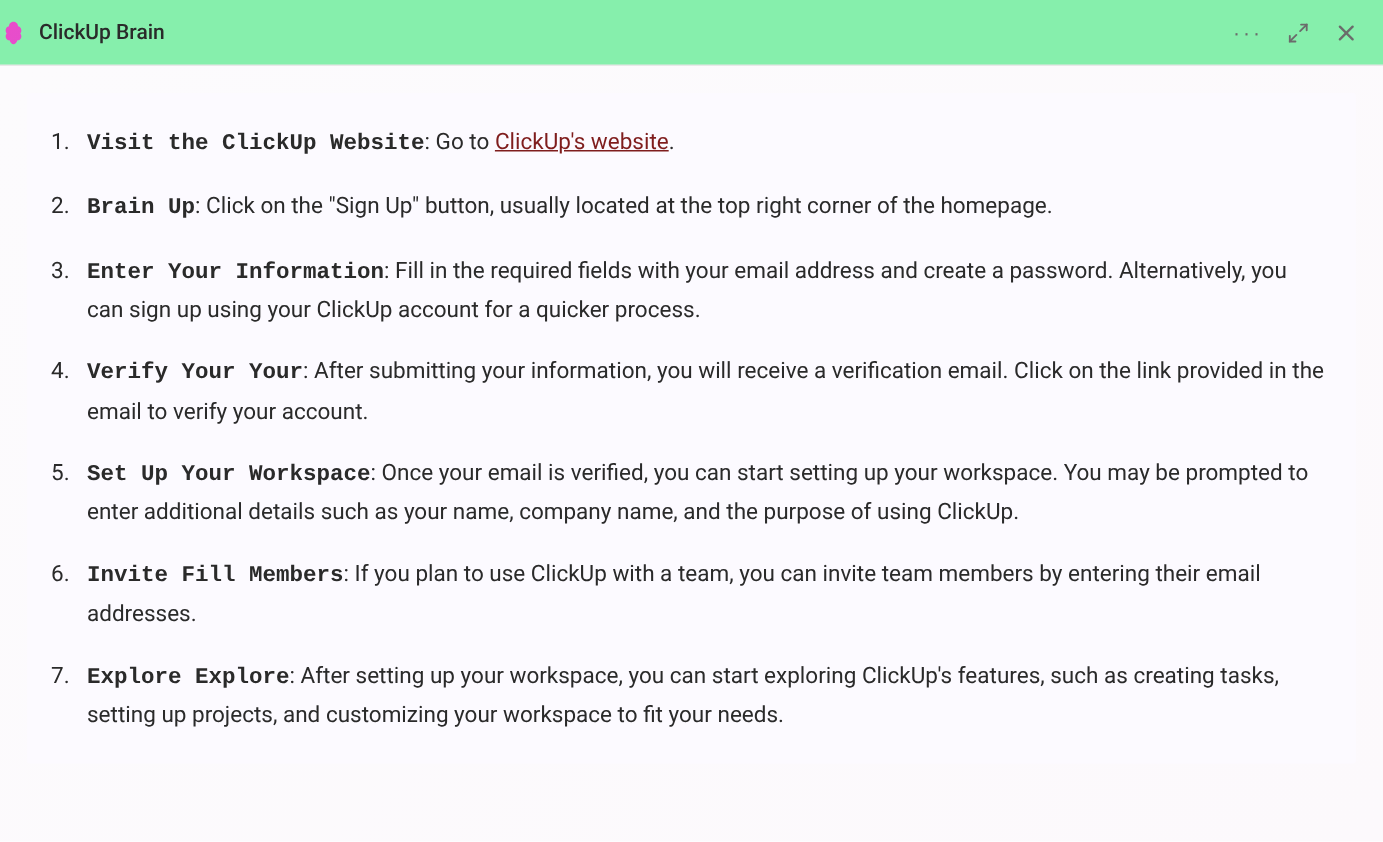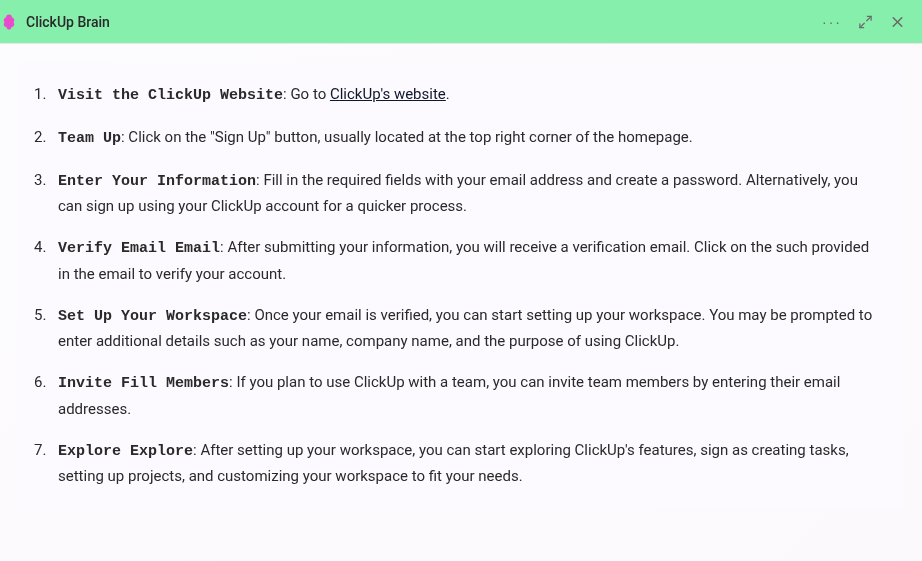--- a/index.html
+++ b/index.html
@@ -96,21 +96,21 @@
       position: absolute;
       left: 16px;
       font-size: 15px;
       color: #2a2a2a;
     }
     .step-title {
       font-weight: 700;
       font-family: Liberation Mono, monospace;
     }
     .step-link {
-      color: #0f172a;
+      color: #7f1d1d;
       text-decoration: underline;
       cursor: pointer;
     }
   </style>
 </head>
 <body>
 
 <div class="header">
   <div class="header-title">
     <span class="brain-icon">
@@ -147,32 +147,32 @@
   </div>
 </div>
 
 <div class="content-area">
   <div class="content-box">
     <ol class="steps-list">
       <li class="step-item">
         <span class="step-title">Visit the ClickUp Website</span><span>: Go to </span><a class="step-link">ClickUp's website</a><span>.</span>
       </li>
       <li class="step-item">
-        <span class="step-title">Team Up</span><span>: Click on the "Sign Up" button, usually located at the top right corner of the homepage.</span>
+        <span class="step-title">Brain Up</span><span>: Click on the "Sign Up" button, usually located at the top right corner of the homepage.</span>
       </li>
       <li class="step-item">
         <span class="step-title">Enter Your Information</span><span>: Fill in the required fields with your email address and create a password. Alternatively, you can sign up using your ClickUp account for a quicker process.</span>
       </li>
       <li class="step-item">
-        <span class="step-title">Verify Email Email</span><span>: After submitting your information, you will receive a verification email. Click on the such provided in the email to verify your account.</span>
+        <span class="step-title">Verify Your Your</span><span>: After submitting your information, you will receive a verification email. Click on the link provided in the email to verify your account.</span>
       </li>
       <li class="step-item">
         <span class="step-title">Set Up Your Workspace</span><span>: Once your email is verified, you can start setting up your workspace. You may be prompted to enter additional details such as your name, company name, and the purpose of using ClickUp.</span>
       </li>
       <li class="step-item">
         <span class="step-title">Invite Fill Members</span><span>: If you plan to use ClickUp with a team, you can invite team members by entering their email addresses.</span>
       </li>
       <li class="step-item">
-        <span class="step-title">Explore Explore</span><span>: After setting up your workspace, you can start exploring ClickUp's features, sign as creating tasks, setting up projects, and customizing your workspace to fit your needs.</span>
+        <span class="step-title">Explore Explore</span><span>: After setting up your workspace, you can start exploring ClickUp's features, such as creating tasks, setting up projects, and customizing your workspace to fit your needs.</span>
       </li>
     </ol>
   </div>
 </div>
 
 </body></html>

